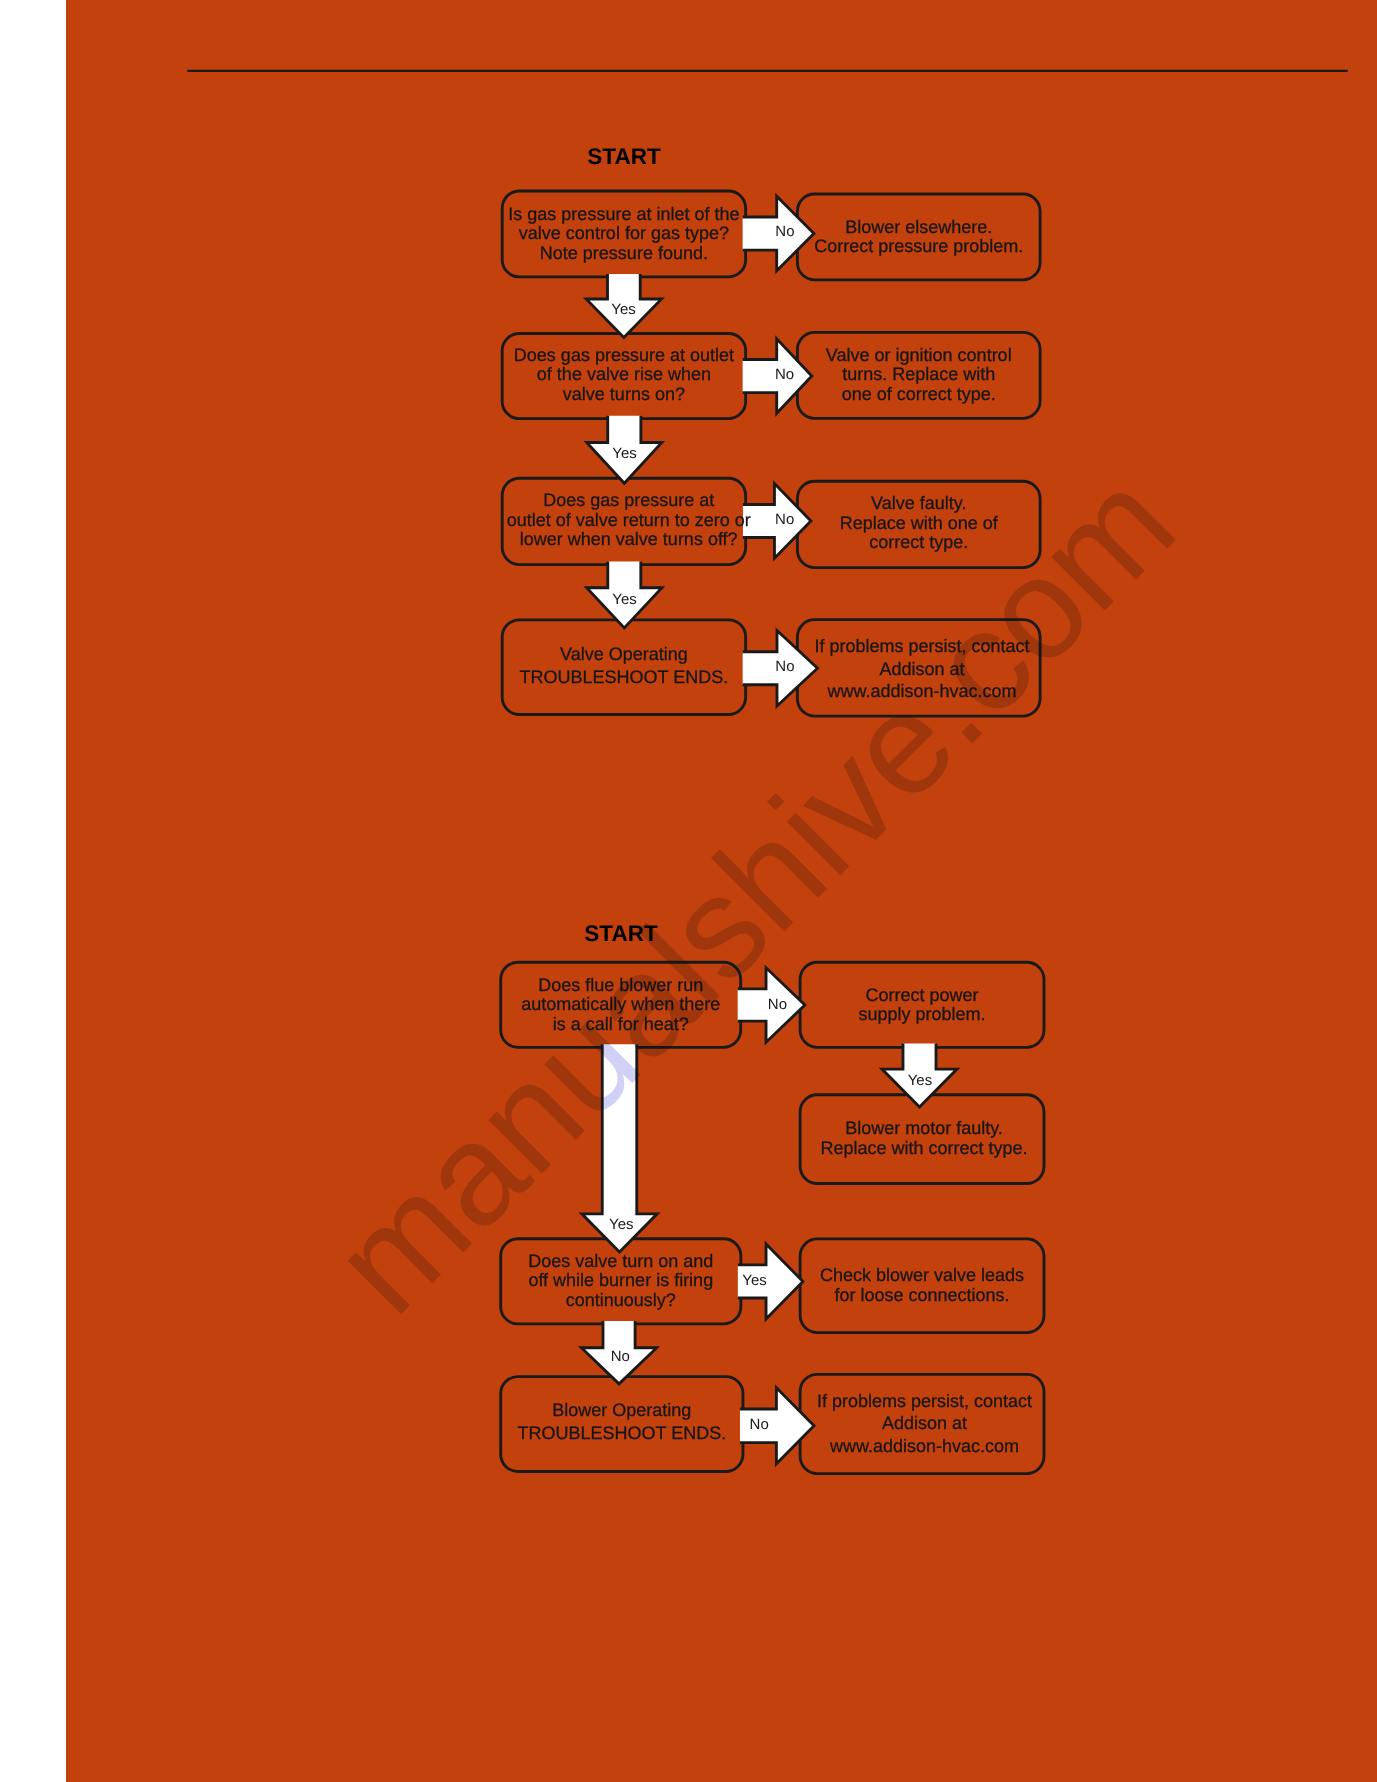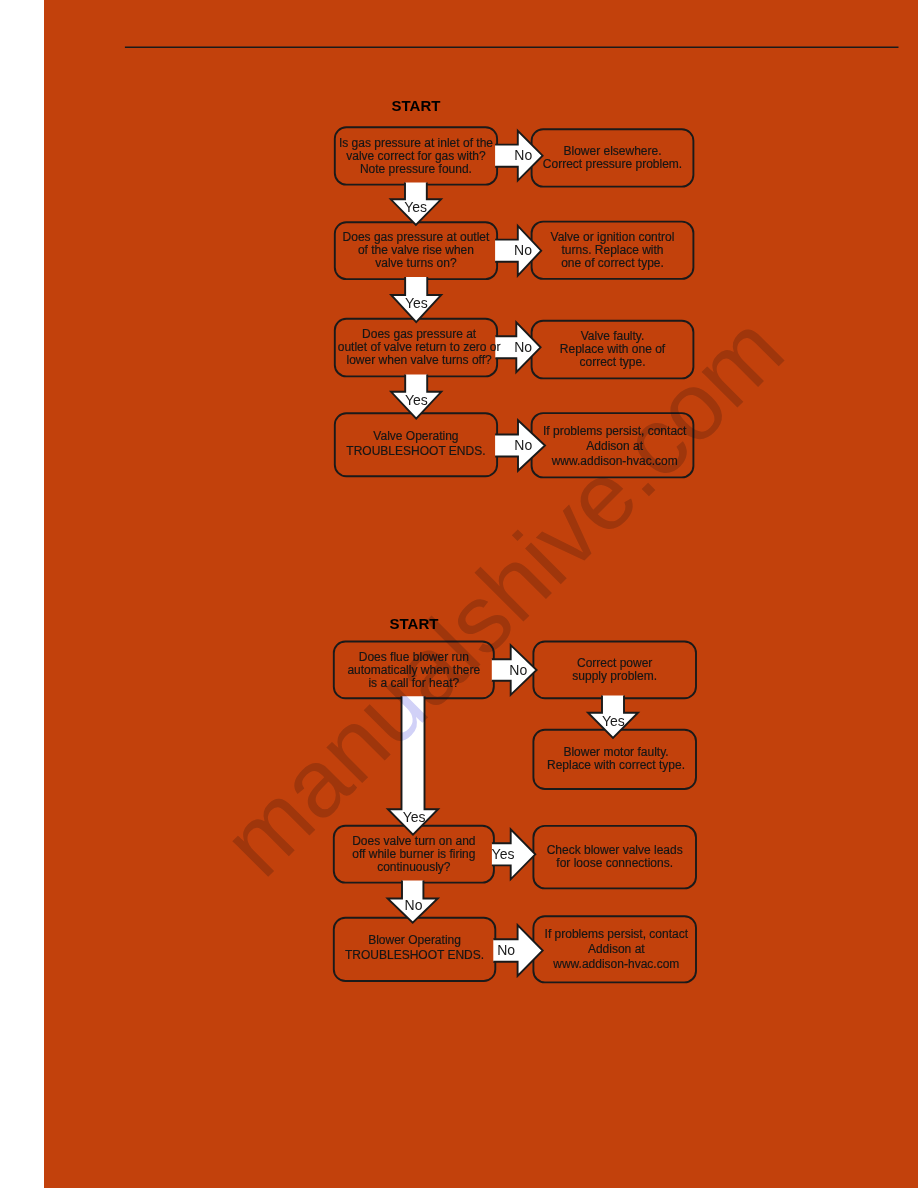--- a/index.html
+++ b/index.html
@@ -20,21 +20,21 @@
   .rule{stroke:#1a1a1a;stroke-width:1.5;}
   .textlayer{position:absolute;left:0;top:0;width:918px;height:1188px;}
   .start{position:absolute;transform:translate(-50%,-50%);
       font-size:15px;font-weight:700;color:#000;white-space:nowrap;}
   .btext{position:absolute;transform:translate(-50%,-50%);
       text-align:center;white-space:nowrap;color:#161616;
       -webkit-text-stroke:0.18px #161616;}
   .bl{font-size:12px;}
   .bl.b{font-weight:400;}
   .alabel{position:absolute;transform:translate(-50%,-50%);
-      font-size:14px;color:#1a1a1a;white-space:nowrap;}
+      font-size:10px;color:#1a1a1a;white-space:nowrap;}
 </style>
 </head>
 <body>
 
 <div id="page">
 
 <svg class="flow" width="918" height="1188" viewBox="0 0 918 1188" xmlns="http://www.w3.org/2000/svg">
 <g>
   <rect class="ln" x="290.80" y="127.30" width="162.30" height="57.30" rx="11.5" ry="11.5"></rect>
   <rect class="ln" x="487.60" y="129.30" width="161.80" height="57.30" rx="11.5" ry="11.5"></rect>
@@ -68,21 +68,21 @@
   <path class="arw" d="M 449.30 939.30 L 473.60 939.30 L 473.60 925.15 L 498.70 950.50 L 473.60 975.85 L 473.60 961.70 L 449.30 961.70"></path>
 </g>
   <line class="rule" x1="80.9" y1="47.30" x2="854.5" y2="47.30"></line>
 </svg>
 
   <div class="textlayer">
 <div class="fc">
   <div class="start" style="left:372.0px;top:105.0px">START</div>
   <div class="btext" style="left:371.95px;top:155.65px;line-height:13.0px">
     <div class="bl">Is gas pressure at inlet of the</div>
-    <div class="bl">valve correct for gas with?</div>
+    <div class="bl">valve control for gas type?</div>
     <div class="bl">Note pressure found.</div>
   </div>
   <div class="btext" style="left:568.50px;top:157.65px;line-height:13.0px">
     <div class="bl">Blower elsewhere.</div>
     <div class="bl">Correct pressure problem.</div>
   </div>
   <div class="btext" style="left:371.95px;top:250.40px;line-height:13.0px">
     <div class="bl">Does gas pressure at outlet</div>
     <div class="bl">of the valve rise when</div>
     <div class="bl">valve turns on?</div>

